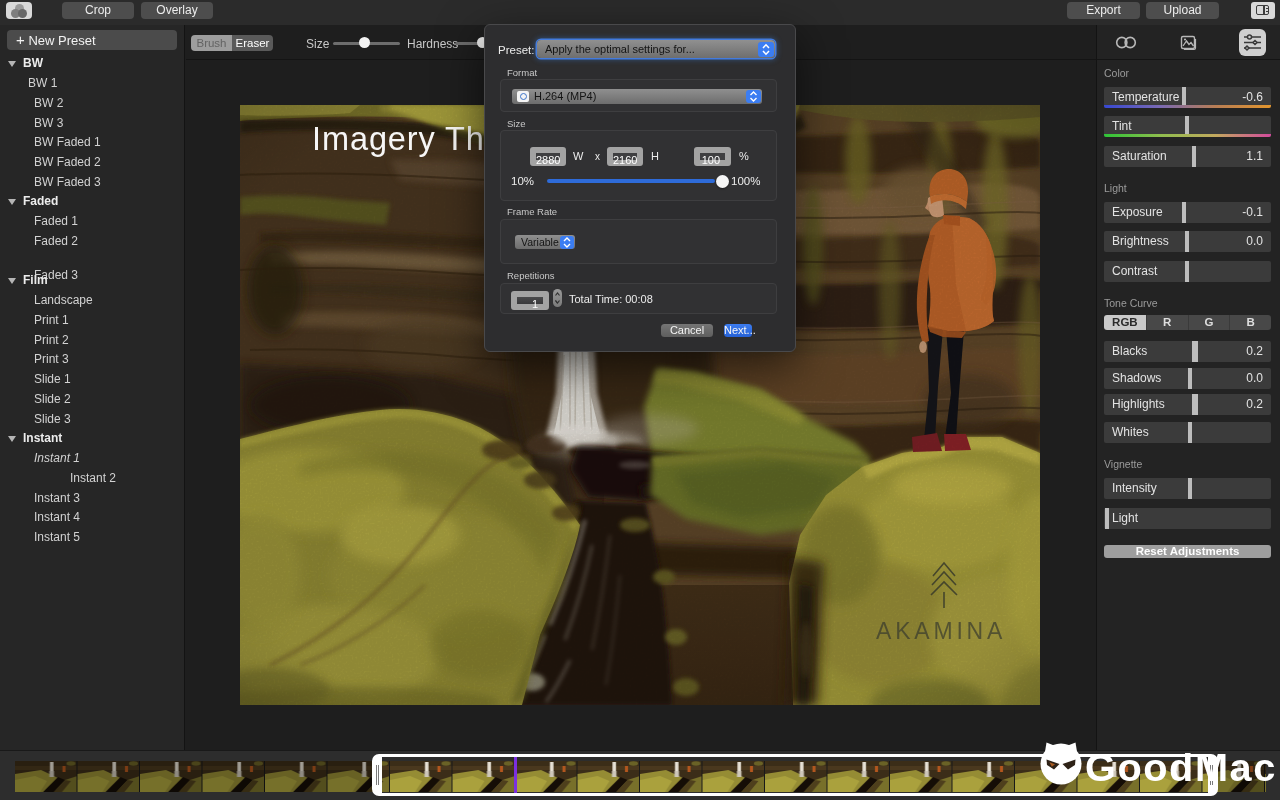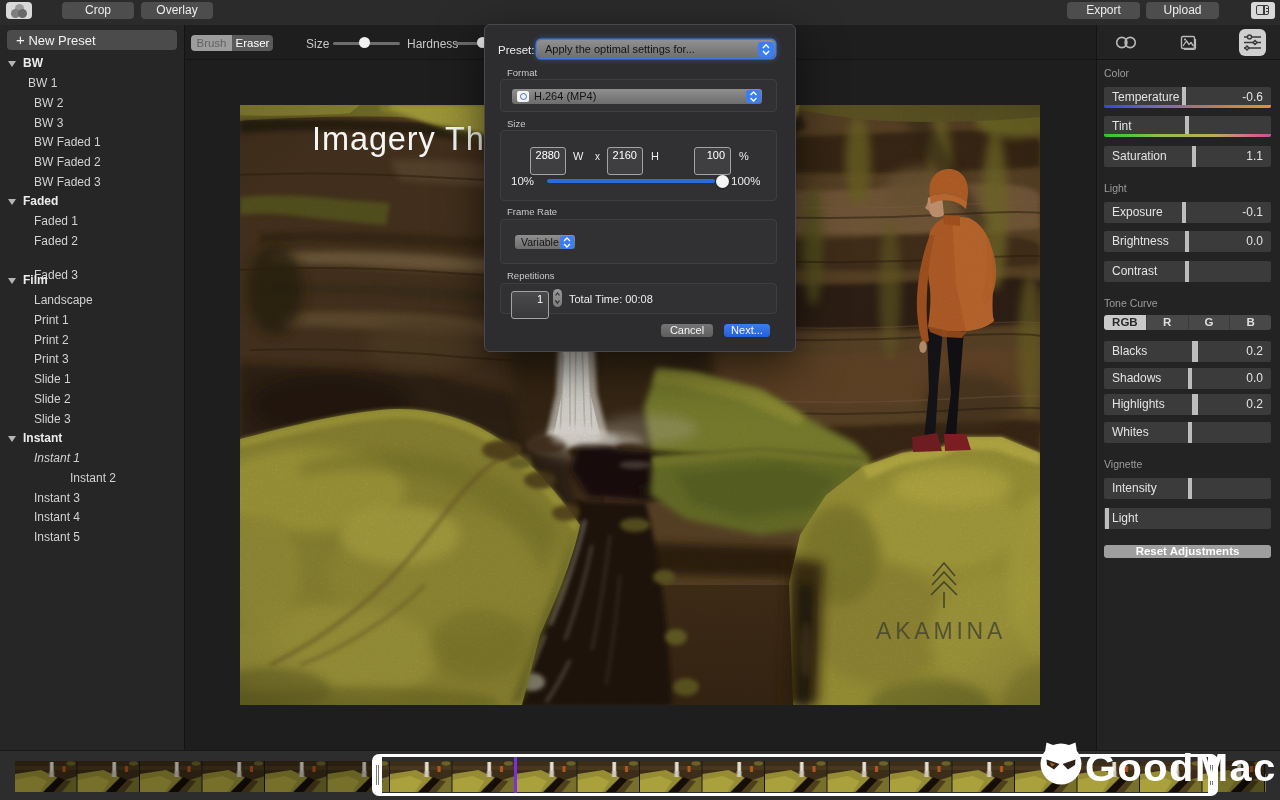--- a/index.html
+++ b/index.html
@@ -9,21 +9,21 @@
 .prow b{font-weight:bold;color:#ececec;}
 .tri{display:inline-block;width:0;height:0;border-left:4.5px solid transparent;border-right:4.5px solid transparent;border-top:6px solid #b5b5b5;margin-right:7px;}
 .sep{position:absolute;background:#141414;height:1px;}
 .srow{position:absolute;left:1104px;width:167px;height:21px;background:#3b3b3b;border-radius:2px;color:#e3e3e3;font-size:12px;}
 .srow .lb{position:absolute;left:8px;top:0;line-height:21px;}
 .srow .vl{position:absolute;right:8px;top:0;line-height:21px;}
 .srow .th{position:absolute;top:0;width:4px;height:21px;background:#bdbdbd;}
 .plabel{position:absolute;color:#9b9b9b;font-size:10.5px;}
 .dlabel{position:absolute;color:#c9c9c9;font-size:9.5px;}
 .gbox{position:absolute;left:500px;width:277px;border:1px solid #3e3e40;border-radius:4px;background:rgba(255,255,255,0.02);box-sizing:border-box;}
-.field{position:absolute;background:#3f3f41;border:1px solid #a3a3a3;border-radius:3px;height:28px;color:#fff;font-size:11px;line-height:14px;text-align:right;box-sizing:border-box;padding-right:5px;}
+.field{position:absolute;background:#3f3f41;border:6px solid #a3a3a3;border-radius:3px;height:19px;color:#fff;font-size:11px;line-height:14px;text-align:right;box-sizing:border-box;padding-right:5px;}
 .dwhite{color:#ececec;font-size:13px;position:absolute;}
 </style>
 </head>
 <body>
 <div class="abs" style="left:186px;top:25px;width:910px;height:725px;background:#1e1e1e;"></div>
 
 <svg class="abs" style="left:240px;top:105px;" width="800" height="600" viewBox="0 0 800 600">
 <defs>
   <filter id="b2" x="-30%" y="-30%" width="160%" height="160%">
         <feGaussianBlur stdDeviation="2"></feGaussianBlur>
@@ -486,21 +486,21 @@
 <div class="gbox" style="top:282.5px;height:31px;"></div>
 <div class="field" style="left:511px;top:291px;width:38px;background:linear-gradient(#4a4a4c,#39393b);">1</div>
 <div class="abs" style="left:553px;top:289px;width:9px;height:18px;background:linear-gradient(#9a9a9a,#7a7a7a);border-radius:4.5px;">
   <svg width="9" height="18" viewBox="0 0 9 18">
       <path d="M 2.5 6.5 l 2 -2.6 l 2 2.6 M 2.5 11.5 l 2 2.6 l -2 -2.6" stroke="#333" stroke-width="1.2" fill="none"></path>
       <path d="M 2.5 11.5 l 2 2.6 l 2 -2.6" stroke="#333" stroke-width="1.2" fill="none"></path>
     </svg>
 </div>
 <div class="dwhite" style="left:569px;top:293px;font-size:11px;">Total Time: 00:08</div>
 <div class="abs" style="left:661px;top:324px;width:52px;height:13px;background:linear-gradient(#757575,#5e5e5e);border-radius:3.5px;color:#f5f5f5;font-size:11px;line-height:13px;text-align:center;">Cancel</div>
-<div class="abs" style="left:724px;top:324px;width:46px;height:13px;background:linear-gradient(#3c7cf0,#2561d6);border-radius:3.5px;color:#f5f5f5;font-size:11px;line-height:13px;text-align:center;">Next...</div>
+<div class="abs" style="left:724px;top:324px;width:28px;height:13px;background:linear-gradient(#3c7cf0,#2561d6);border-radius:3.5px;color:#f5f5f5;font-size:11px;line-height:13px;text-align:center;">Next...</div>
 
 <svg class="abs" style="left:1038px;top:740px;" width="46" height="46" viewBox="0 0 46 46">
   <path d="M 6 18 L 8.5 2.5 L 22.5 8 Z" fill="#fff"></path>
   <path d="M 40 18 L 37.5 2.5 L 23.5 8 Z" fill="#fff"></path>
   <circle cx="23" cy="24" r="20.5" fill="#fff"></circle>
   <path d="M 8.5 19.5 L 21.5 24 L 16 29.5 L 9 25 Z" fill="#2e2217"></path>
   <path d="M 37.5 19.5 L 24.5 24 L 30 29.5 L 37 25 Z" fill="#2e2217"></path>
   <path d="M 11.5 22.2 L 17 24.2 L 13.8 26.8 Z" fill="#a85a20"></path>
 </svg>
 <div class="abs" style="left:1085px;top:749px;color:#fff;font-size:38px;font-weight:bold;letter-spacing:1.5px;line-height:1;transform:scaleX(1.045);transform-origin:0 0;">GoodMac</div>

